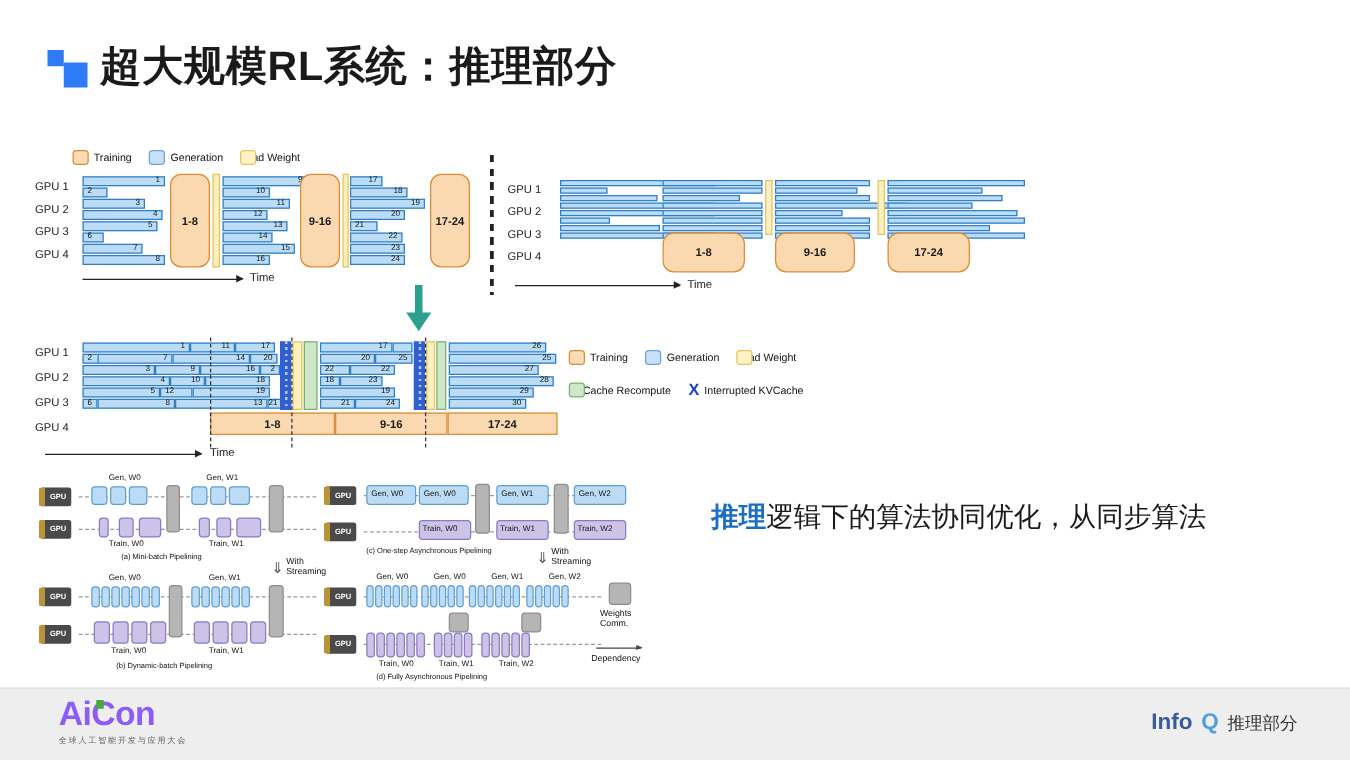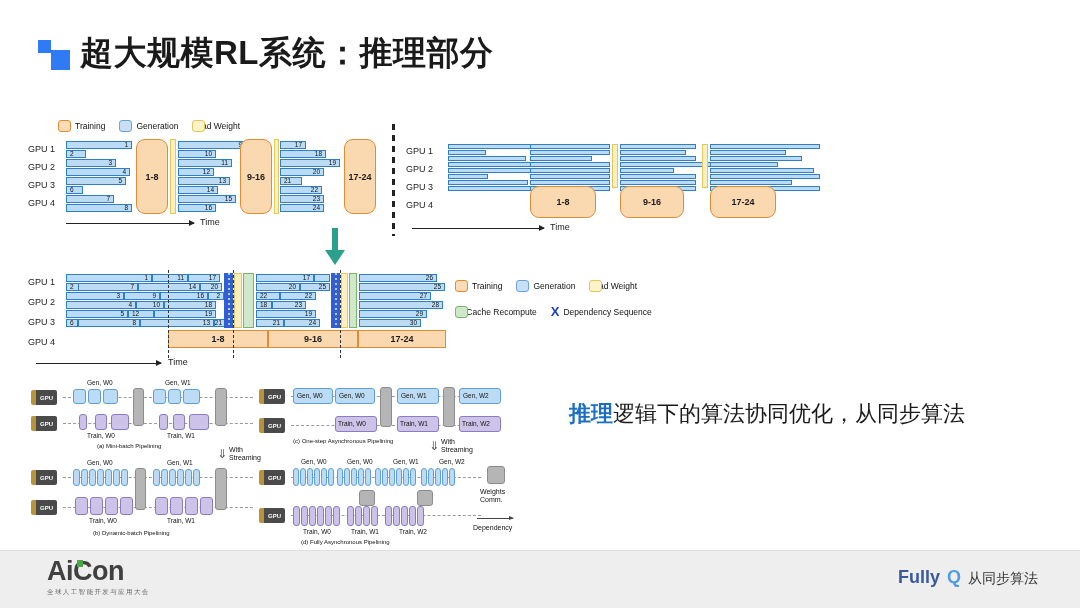--- a/index.html
+++ b/index.html
@@ -107,21 +107,21 @@
   .dep-arrow{position:absolute;height:1px;background:#444;}
   .dep-arrow::after{
     content:"";position:absolute;right:-1px;top:-2.5px;
     border-left:5px solid #444;border-top:2.5px solid transparent;border-bottom:2.5px solid transparent;
   }
 
   
   .footer{position:absolute;left:0;top:550px;width:1080px;height:58px;background:#eeeeee;}
   .footer-line{position:absolute;left:0;top:0;width:1080px;height:1px;background:#e0e0e0;}
   .aicon{position:absolute;left:47px;top:558px;}
-  .aicon-word{font-size:27px;font-weight:bold;color:#404040;letter-spacing:-.5px;line-height:1;position:relative;}
+  .aicon-word{font-size:27px;font-weight:bold;color:#8b5cf6;letter-spacing:-.5px;line-height:1;position:relative;}
   .aicon-dot{position:absolute;left:30px;top:2px;width:6px;height:7px;background:#48a842;}
   .aicon-sub{font-size:6.5px;color:#666;letter-spacing:1.4px;margin-top:3px;}
   .infoq{position:absolute;right:42px;top:568px;display:flex;align-items:baseline;gap:7px;}
   .infoq-a{font-size:18px;font-weight:bold;color:#3a5a9a;line-height:1;}
   .infoq-q{font-size:18px;font-weight:bold;color:#4e9ee0;line-height:1;}
   .infoq-cn{font-size:14px;color:#333;line-height:1;}
 </style>
 </head>
 <body>
 
@@ -460,21 +460,21 @@
         <span>Load Weight</span>
       </div>
   </div>
   <div class="legend" style="left:455px;top:305px;">
     <div class="item">
         <span class="sw kv"></span>
         <span>KVCache Recompute</span>
       </div>
     <div class="item">
         <span class="xmark">X</span>
-        <span>Dependency Sequence</span>
+        <span>Interrupted KVCache</span>
       </div>
   </div>
 
 
   <div class="side-text-2">
     <span class="hl-blue">推理</span><span>逻辑下的算法协同优化，从同步算法</span><br>
   </div>
 
   <div class="paper">
 
@@ -625,18 +625,18 @@
     <div class="footer-line"></div>
   </div>
   <div class="aicon">
     <div class="aicon-word">
       <span>AiCon</span>
       <span class="aicon-dot"></span>
     </div>
     <div class="aicon-sub">全球人工智能开发与应用大会</div>
   </div>
   <div class="infoq">
-    <span class="infoq-a">Fully</span>
+    <span class="infoq-a">Info</span>
       <span class="infoq-q">Q</span>
-    <span class="infoq-cn">从同步算法</span>
+    <span class="infoq-cn">推理部分</span>
   </div>
 
 </div>
 
 </body></html>

